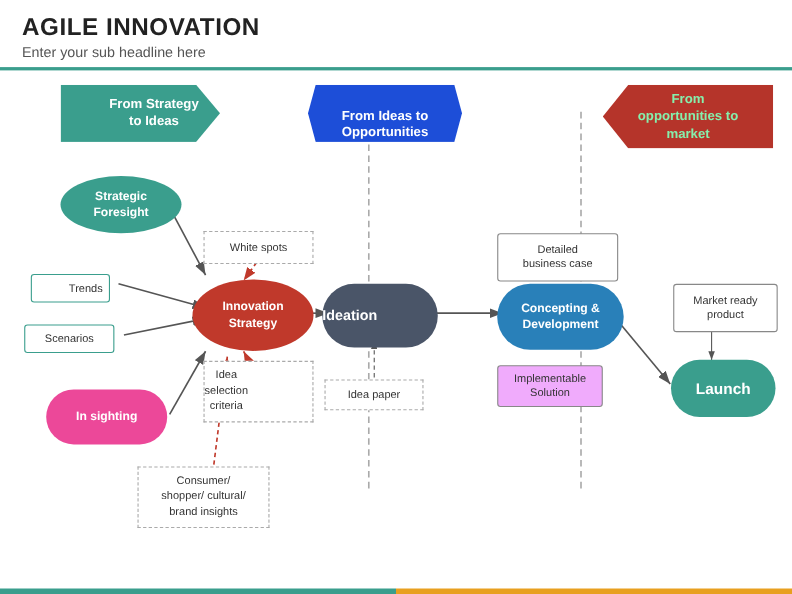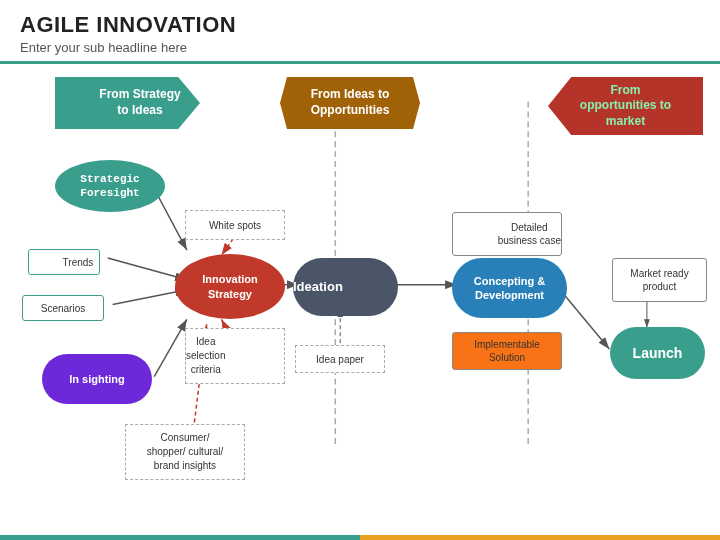--- a/index.html
+++ b/index.html
@@ -156,45 +156,45 @@
           <polygon points="0 0, 8 3, 0 6" fill="#c0392b"></polygon>
         </marker>
       </defs>
     </svg>
 
     <div class="shape arrow-right" style="background:#3a9e8d; left:55px; top:5px; width:145px; height:52px; font-size:12px; font-weight:700; color:#fff; display:flex; align-items:center; justify-content:center; text-align:center; position:absolute;padding-left:25px;">
       <span style="white-space:pre-line;">From Strategy
 to Ideas</span>
     </div>
 
-    <div class="shape arrow-both" style="background:#a16207; left:280px; top:5px; width:140px; height:52px; font-size:12px; font-weight:700; color:#fff; display:flex; align-items:center; justify-content:center; text-align:center; position:absolute;">
+    <div class="shape arrow-both" style="background:#1d4ed8; left:280px; top:5px; width:140px; height:52px; font-size:12px; font-weight:700; color:#fff; display:flex; align-items:flex-end; justify-content:center; text-align:center; position:absolute;">
       <span style="white-space:pre-line;">From Ideas to
 Opportunities</span>
     </div>
 
     <div class="shape arrow-left" style="background:#b5342a; left:548px; top:5px; width:155px; height:58px; font-size:12px; font-weight:700; color:#86efac; display:flex; align-items:center; justify-content:center; text-align:center; position:absolute;">
       <span style="white-space:pre-line;">From
 opportunities to
 market</span>
     </div>
 
     <div class="shape ellipse" style="background:#3a9e8d; left:55px; top:88px; width:110px; height:52px; font-size:11px; color:#fff; position:absolute; border-radius:50%; display:flex; align-items:center; justify-content:center; text-align:center;">
-      <span style="white-space:pre-line;font-family:Liberation Mono, monospace;">Strategic
+      <span style="white-space:pre-line;">Strategic
 Foresight</span>
     </div>
 
     <div class="shape dashed-box" style="left:28px; top:177px; width:72px; height:26px; border:1.5px solid #3a9e8d; font-size:10px; position:absolute; display:flex; align-items:center; justify-content:center; border-radius:3px;padding-left:28px;">
       <span>Trends</span>
     </div>
 
     <div class="shape dashed-box" style="left:22px; top:223px; width:82px; height:26px; border:1.5px solid #3a9e8d; font-size:10px; position:absolute; display:flex; align-items:center; justify-content:center; border-radius:3px;">
       <span>Scenarios</span>
     </div>
 
-    <div class="shape pill" style="background:#6d28d9; left:42px; top:282px; width:110px; height:50px; font-size:11px; font-weight:700; color:#fff; position:absolute; display:flex; align-items:center; justify-content:center; text-align:center; border-radius:50px;">
+    <div class="shape pill" style="background:#ec4899; left:42px; top:282px; width:110px; height:50px; font-size:11px; font-weight:700; color:#fff; position:absolute; display:flex; align-items:center; justify-content:center; text-align:center; border-radius:50px;">
       <span>In sighting</span>
     </div>
 
     <div class="shape dashed-box" style="left:185px; top:138px; width:100px; height:30px; border:1.5px dashed #aaa; font-size:10px; position:absolute; display:flex; align-items:center; justify-content:center;">
       <span>White spots</span>
     </div>
 
     <div class="shape ellipse" style="background:#c0392b; left:175px; top:182px; width:110px; height:65px; font-size:11px; color:#fff; position:absolute; border-radius:50%; display:flex; align-items:center; justify-content:center; text-align:center;">
       <span style="white-space:pre-line;">Innovation
 Strategy</span>
@@ -213,31 +213,31 @@
     </div>
 
     <div class="shape pill" style="background:#4a5568; left:293px; top:186px; width:105px; height:58px; font-size:13px; font-weight:700; color:#fff; position:absolute; display:flex; align-items:center; justify-content:flex-start; text-align:center; border-radius:50px;">
       <span>Ideation</span>
     </div>
 
     <div class="shape dashed-box" style="left:295px; top:273px; width:90px; height:28px; border:1.5px dashed #aaa; font-size:10px; position:absolute; display:flex; align-items:center; justify-content:center;">
       <span>Idea paper</span>
     </div>
 
-    <div class="shape" style="background:#fff; color:#333; border:1.5px solid #888; left:452px; top:140px; width:110px; height:44px; font-size:10px; font-weight:500; position:absolute; display:flex; align-items:center; justify-content:flex-end; text-align:center; line-height:1.3; border-radius:3px;">
+    <div class="shape" style="background:#fff; color:#333; border:1.5px solid #888; left:452px; top:140px; width:110px; height:44px; font-size:10px; font-weight:500; position:absolute; display:flex; align-items:center; justify-content:center; text-align:center; line-height:1.3; border-radius:3px;">
       <span style="white-space:pre-line;">Detailed
 business case</span>
     </div>
 
     <div class="shape pill" style="background:#2980b9; left:452px; top:186px; width:115px; height:60px; font-size:11px; font-weight:700; color:#fff; position:absolute; display:flex; align-items:center; justify-content:center; text-align:center; border-radius:50px; line-height:1.3;">
       <span style="white-space:pre-line;">Concepting &amp;
 Development</span>
     </div>
 
-    <div class="shape" style="background:#f97316; color:#333; border:1.5px solid #888; left:452px; top:260px; width:110px; height:38px; font-size:10px; font-weight:500; position:absolute; display:flex; align-items:center; justify-content:center; text-align:center; line-height:1.3; border-radius:3px;">
+    <div class="shape" style="background:#f0abfc; color:#333; border:1.5px solid #888; left:452px; top:260px; width:96px; height:38px; font-size:10px; font-weight:500; position:absolute; display:flex; align-items:center; justify-content:center; text-align:center; line-height:1.3; border-radius:3px;">
       <span style="white-space:pre-line;">Implementable
 Solution</span>
     </div>
 
     <div class="shape" style="background:#fff; color:#333; border:1.5px solid #888; left:612px; top:186px; width:95px; height:44px; font-size:10px; font-weight:500; position:absolute; display:flex; align-items:center; justify-content:center; text-align:center; line-height:1.3; border-radius:3px;">
       <span style="white-space:pre-line;">Market ready
 product</span>
     </div>
 
     <div class="shape pill" style="background:#3a9e8d; left:610px; top:255px; width:95px; height:52px; font-size:14px; font-weight:700; color:#fff; position:absolute; display:flex; align-items:center; justify-content:center; text-align:center; border-radius:50px;">

